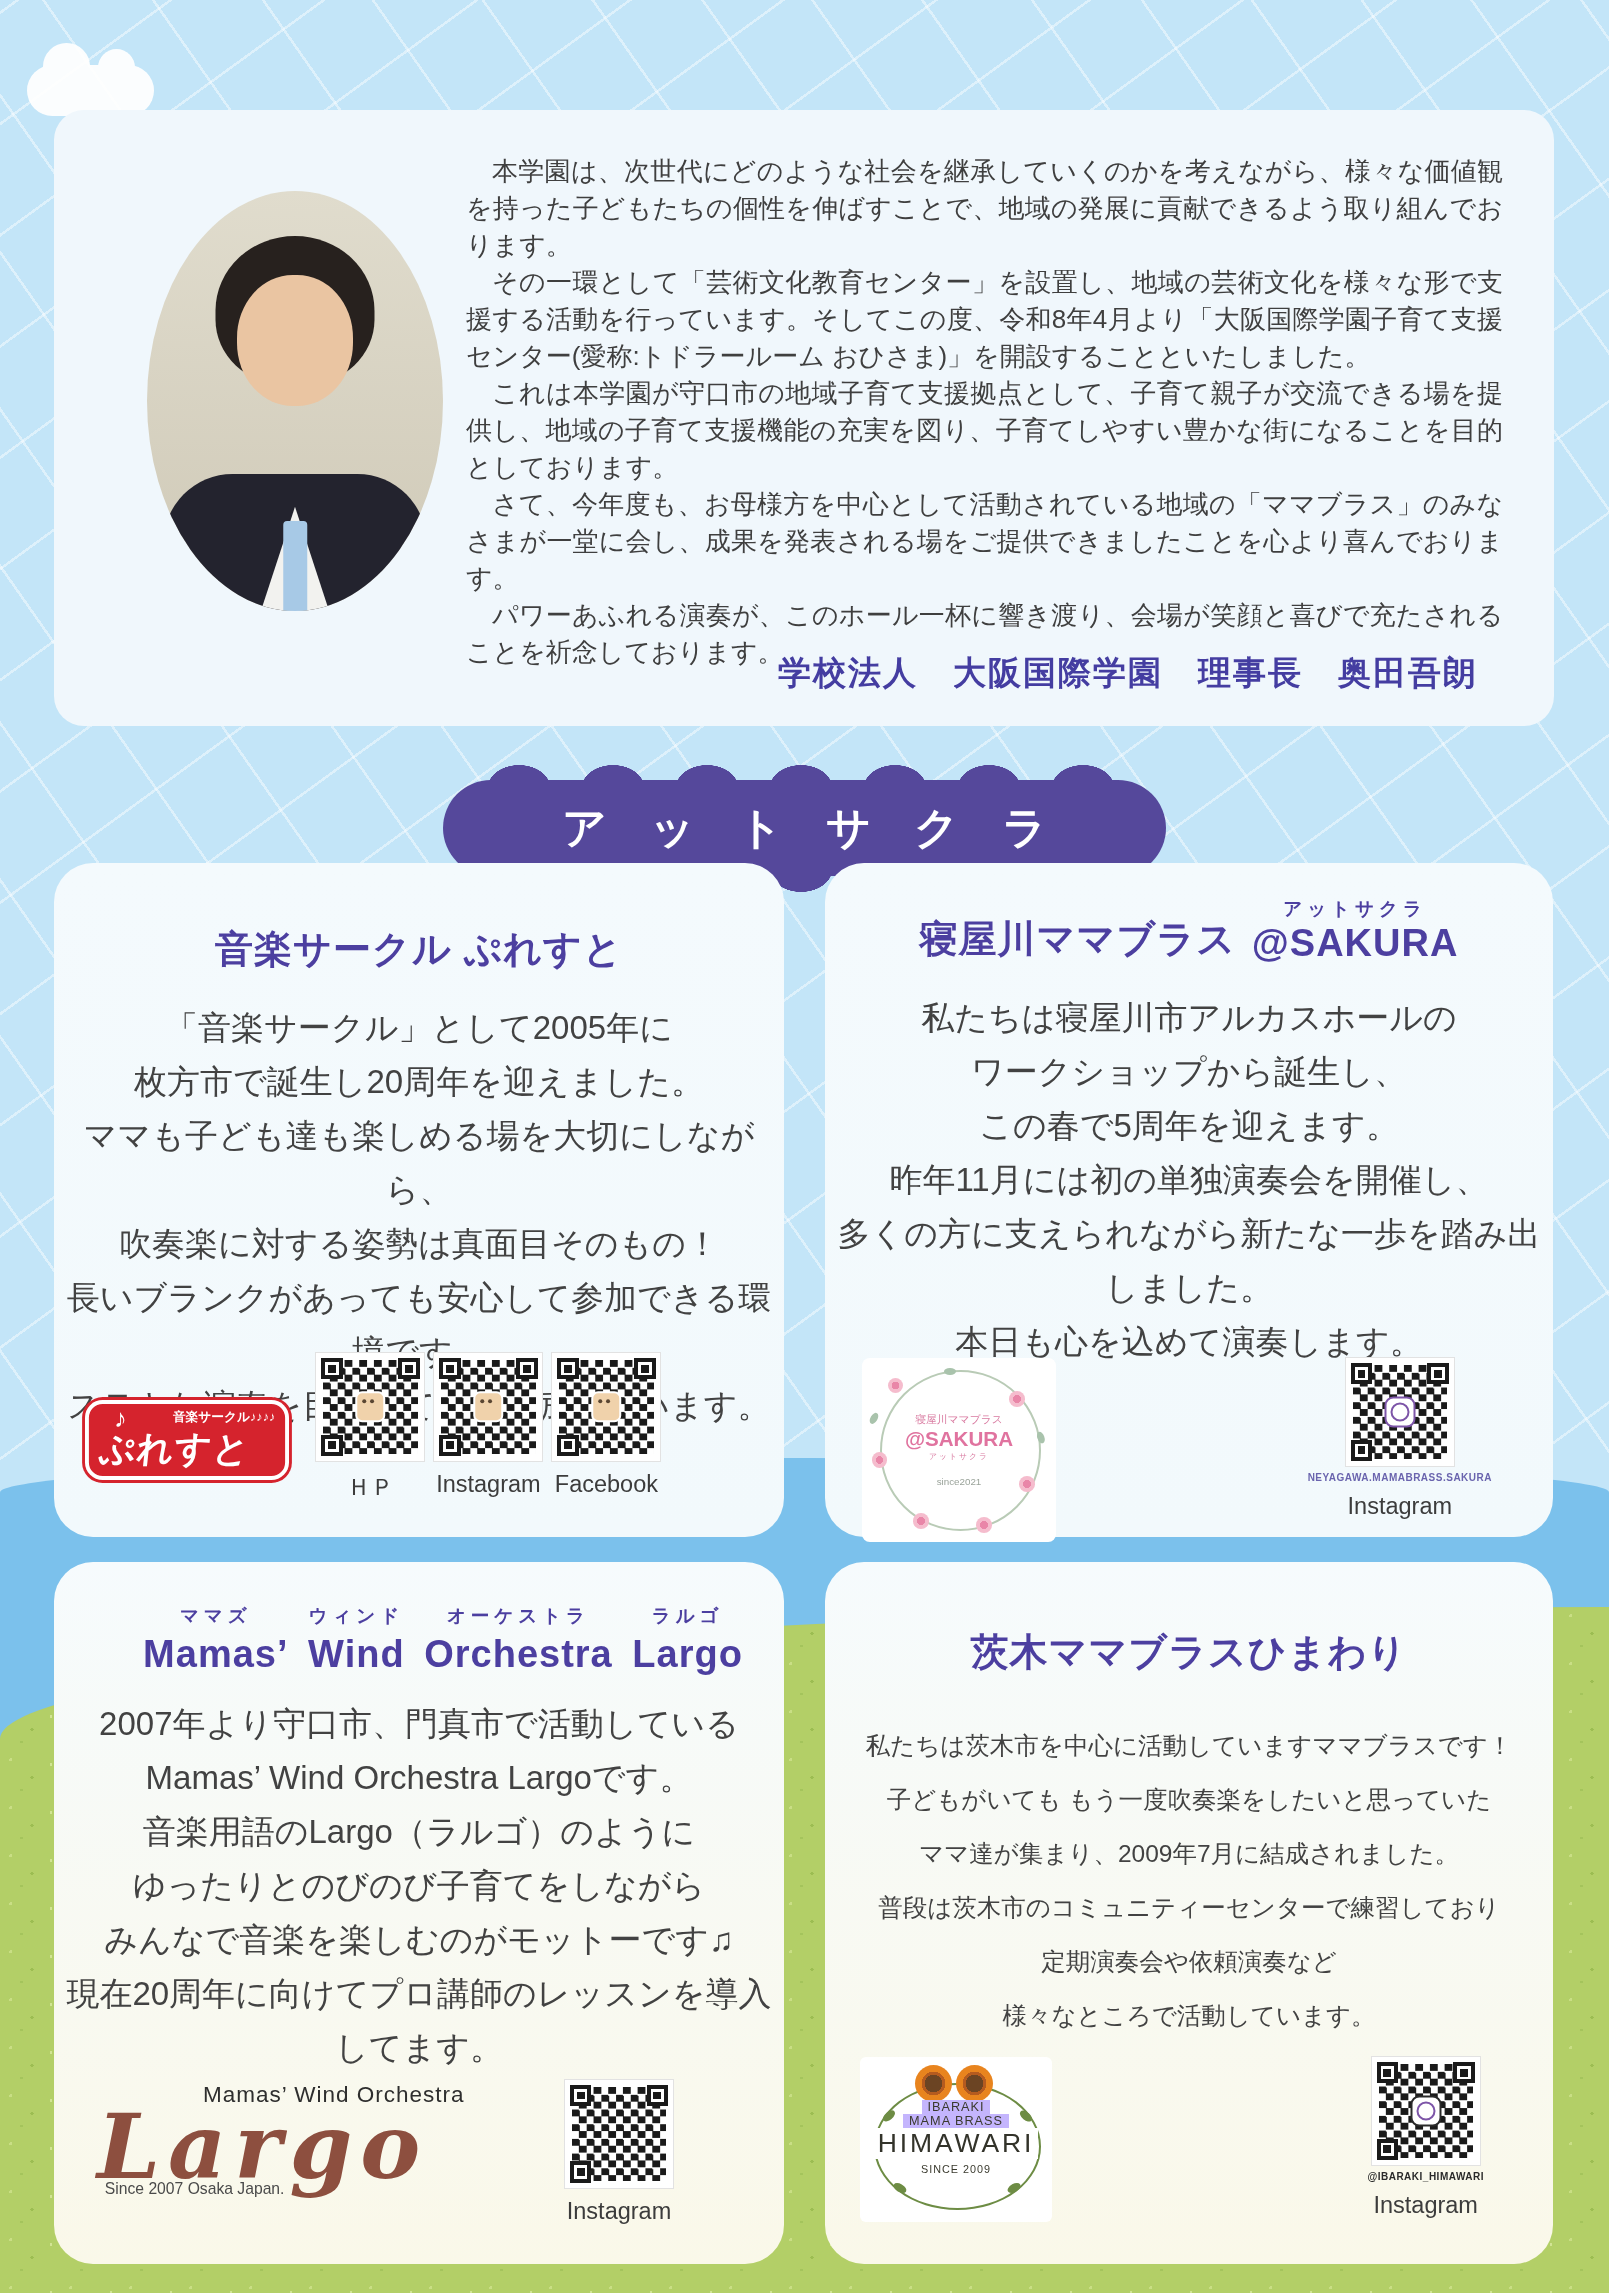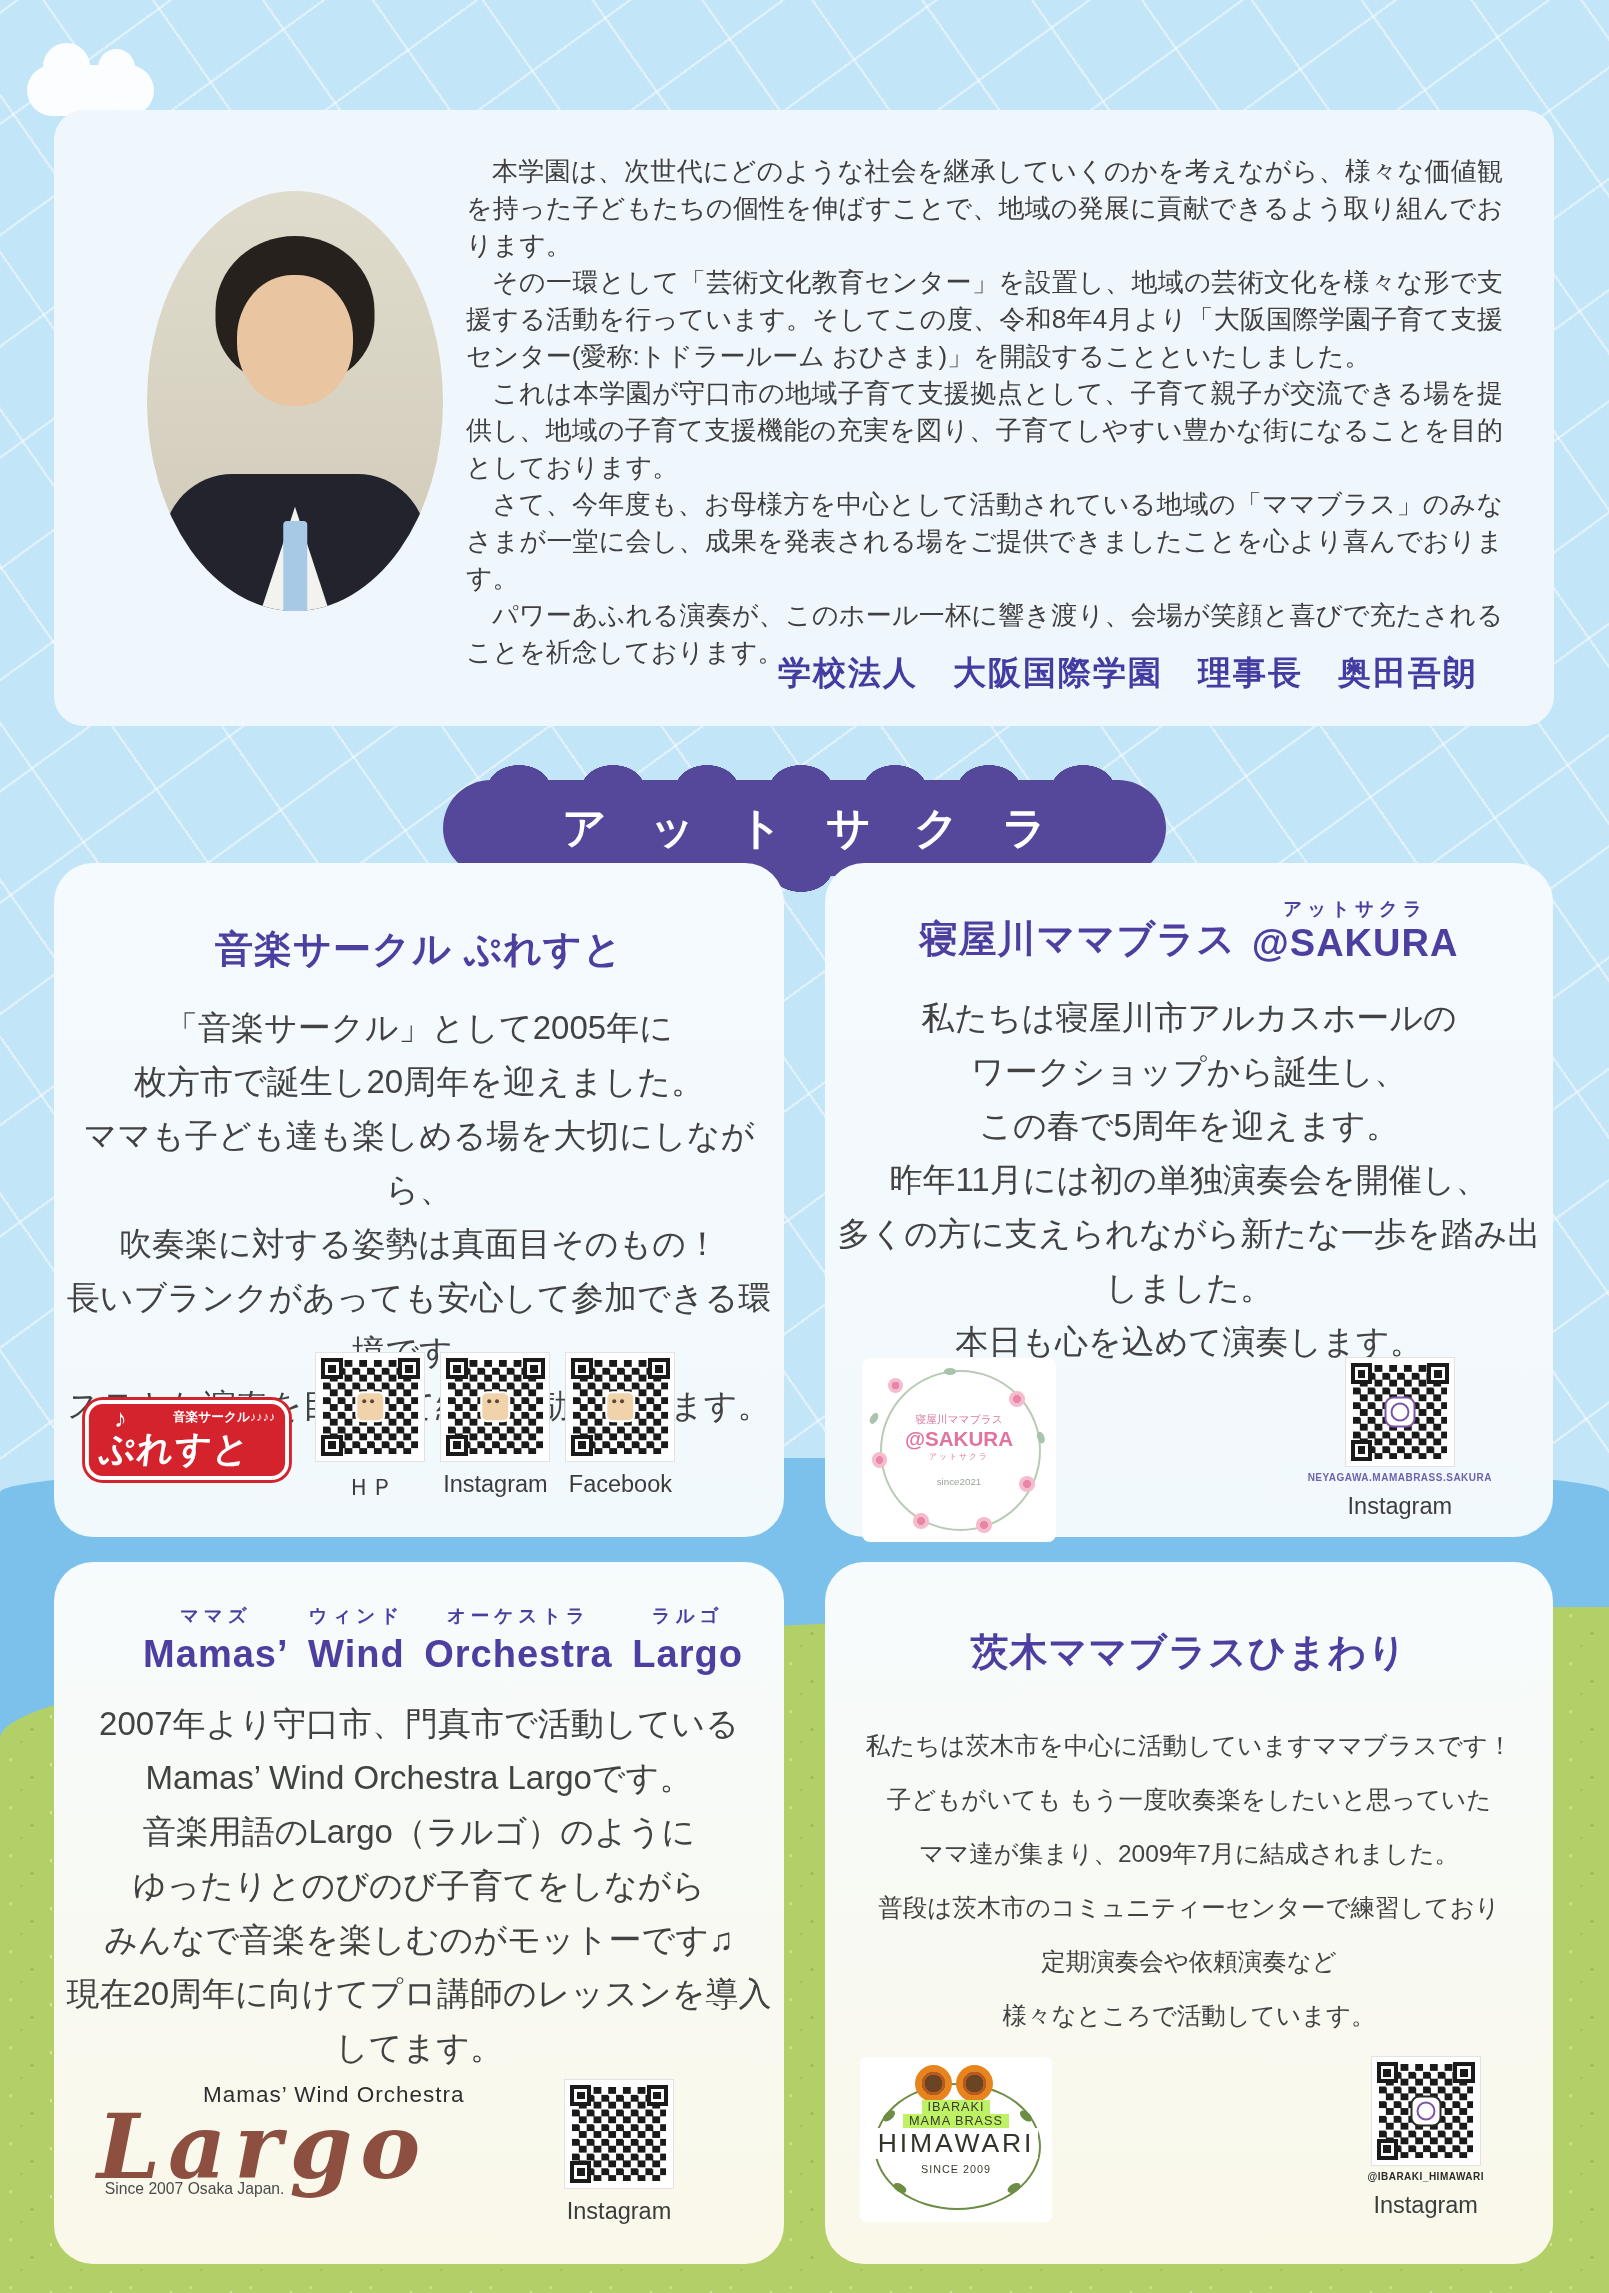--- a/index.html
+++ b/index.html
@@ -70,21 +70,21 @@
   .qr .ig::after{content:"";position:absolute;inset:3.9px;border:2.9px solid #7d55a8;border-radius:50%;}
   .qr-label{font-size:23.5px;color:#3c3c3c;text-align:center;margin-top:9.8px;}
   .qr-caption{font-size:10px;font-weight:bold;text-align:center;margin-top:5.9px;letter-spacing:0.5px;}
   
   .foot1{position:absolute;left:0;right:0;top:490px;display:flex;align-items:flex-start;}
   .presto-logo{margin:47px 0 0 31px;width:204px;height:80px;background:#d5232d;border-radius:17.6px;position:relative;
                box-shadow:0 0 0 2.9px #d5232d, inset 0 0 0 3.9px #fff;color:#fff;overflow:hidden;}
   .presto-top{position:absolute;top:8.8px;right:13.7px;font-size:12.7px;font-weight:bold;}
   .presto-note{position:absolute;top:3.9px;left:29px;font-size:25.5px;}
   .presto-main{position:absolute;bottom:5.9px;left:13.7px;font-size:36px;font-weight:bold;transform:skewX(-6deg);letter-spacing:1px;}
-  .qr-row{display:flex;gap:17px;margin-left:27.4px;}
+  .qr-row{display:flex;gap:10px;margin-left:27.4px;}
   .qr-item{display:flex;flex-direction:column;align-items:center;}
   .foot2{position:absolute;left:0;right:0;top:495px;display:flex;justify-content:space-between;align-items:flex-start;padding:0 61px 0 37px;}
   .sakura-logo{width:194px;height:184px;background:#fff;border-radius:7.8px;position:relative;display:flex;flex-direction:column;align-items:center;justify-content:center;}
   .wreath{position:absolute;left:17.6px;top:11.8px;width:157px;height:157px;border:2px solid #b9cbb6;border-radius:50%;}
   .flower{position:absolute;width:15.7px;height:15.7px;border-radius:50%;background:radial-gradient(circle,#e986a8 0 3.9px,#f5bccd 3.9px 7.8px);}
   .leafdot{position:absolute;width:11.8px;height:6.9px;border-radius:50%;background:#a9c3ac;}
   .sakura-l1{font-size:10.8px;color:#d97ba1;position:relative;}
   .sakura-l2{font-size:20.6px;font-weight:bold;color:#e0739f;position:relative;}
   .sakura-l3{font-size:7.8px;color:#d97ba1;letter-spacing:2px;position:relative;}
   .sakura-l4{font-size:9.8px;color:#9aa39a;margin-top:13.7px;position:relative;}
@@ -94,21 +94,21 @@
   .largo-main{font-family:"DejaVu Serif","Liberation Serif",serif;font-style:italic;font-weight:bold;
               font-size:90px;line-height:.85;color:#8d4f3f;letter-spacing:7.8px;}
   .largo-bottom{font-size:15.7px;color:#4a4a4a;margin:-3.9px 0 0 7.8px;}
   .foot3 .qr-item{margin-left:47px;margin-top:7.8px;}
   .foot4{position:absolute;left:0;right:0;top:495px;display:flex;justify-content:space-between;align-items:flex-start;padding:0 69px 0 35px;}
   .hima-logo{width:192px;height:165px;background:#fff;border-radius:5.9px;position:relative;display:flex;flex-direction:column;align-items:center;padding-top:43px;box-sizing:border-box;}
   .hima-vine{position:absolute;left:13.7px;top:25.5px;width:163px;height:123px;border:2px solid #6d8c44;border-radius:50%;}
   .sun{position:absolute;top:7.8px;width:37px;height:37px;border-radius:50%;
        background:radial-gradient(circle,#6b4423 0 8.8px,#b55b1f 8.8px 11.8px,#e8841e 11.8px 18.6px);}
   .sun.s1{left:55px;} .sun.s2{left:96px;}
-  .hima-l1,.hima-l2{font-size:12.7px;color:#3a3a2e;background:#bef264;padding:0 5.9px;letter-spacing:1px;position:relative;}
+  .hima-l1,.hima-l2{font-size:12.7px;color:#3a3a2e;background:#c4b5fd;padding:0 5.9px;letter-spacing:1px;position:relative;}
   .hima-l3{font-size:26.5px;color:#33332a;background:#fff;padding:0 3.9px;letter-spacing:2.9px;position:relative;}
   .hima-l4{font-size:10.8px;color:#3a3a2e;background:#fff;padding:0 3.9px;margin-top:3.9px;letter-spacing:1px;position:relative;}
   .leafv{position:absolute;width:13.7px;height:7.8px;border-radius:50%;background:#6d8c44;}
 </style>
 </head>
 <body>
 
 <div class="page">
 
   <div class="midband"></div>

